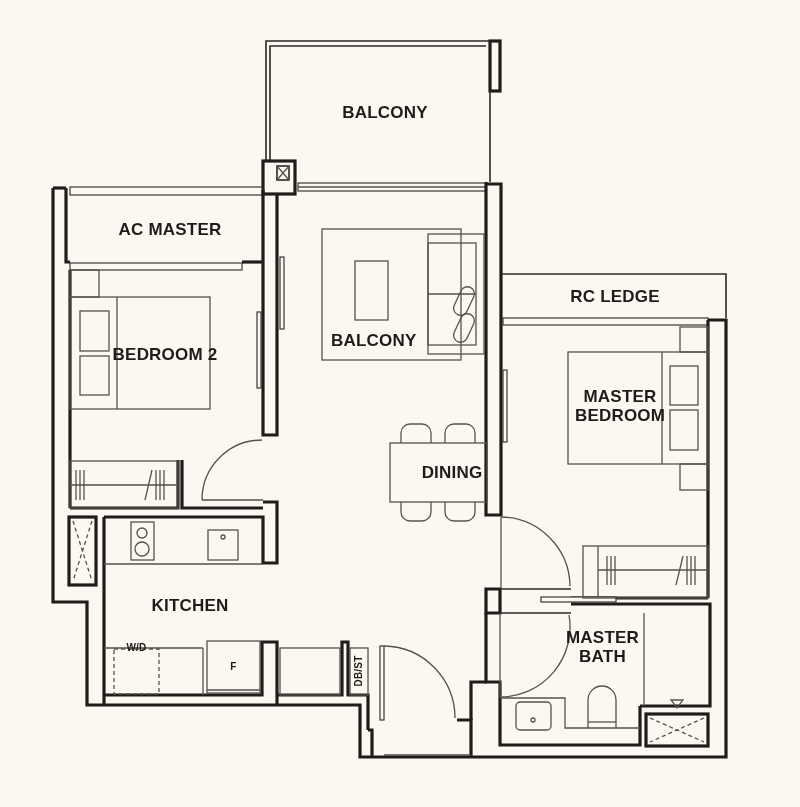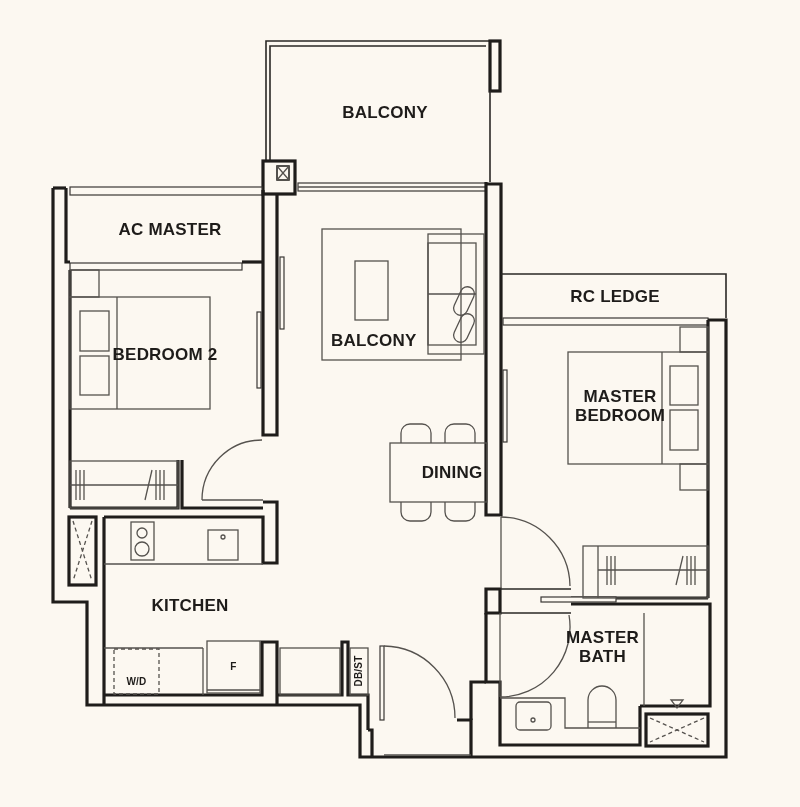--- a/index.html
+++ b/index.html
@@ -211,15 +211,15 @@
 <div class="lbl" style="left:110px;top:345px;width:110px;">BEDROOM 2</div>
 <div class="lbl" style="left:331px;top:331px;width:80px;">BALCONY</div>
 <div class="lbl" style="left:560px;top:287px;width:110px;">RC LEDGE</div>
 <div class="lbl" style="left:565px;top:387px;width:110px;">MASTER
 BEDROOM</div>
 <div class="lbl" style="left:412px;top:463px;width:80px;">DINING</div>
 <div class="lbl" style="left:140px;top:596px;width:100px;">KITCHEN</div>
 <div class="lbl" style="left:555px;top:628px;width:95px;">MASTER
 BATH</div>
 
-<div class="lbl small" style="left:114px;top:676px;width:45px;text-align:center;">W/D</div>
+<div class="lbl small" style="left:114px;top:642px;width:45px;text-align:center;">W/D</div>
 <div class="lbl small" style="left:207px;top:661px;width:53px;">F</div>
 <div class="lbl small vert" style="left:339px;top:665px;width:40px;">DB/ST</div>
 
 </body></html>

